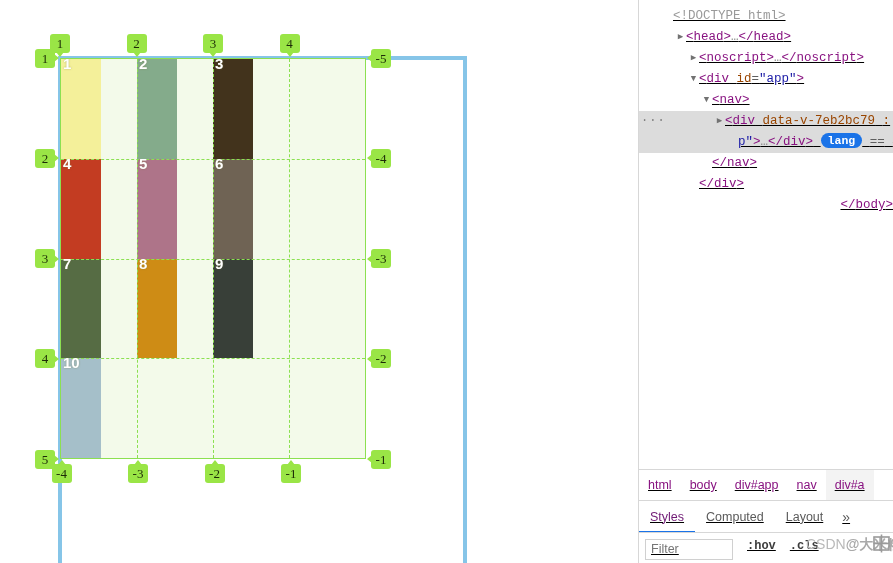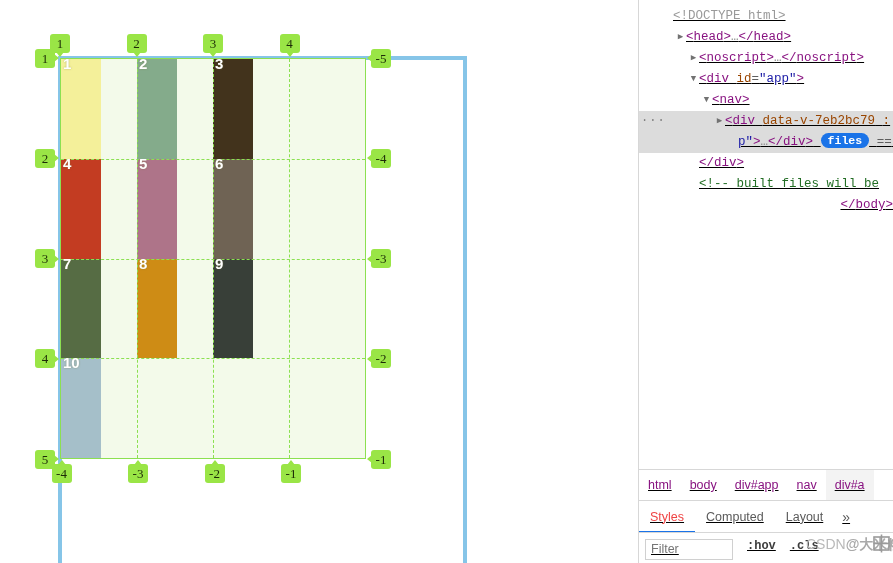--- a/index.html
+++ b/index.html
@@ -256,21 +256,21 @@
     overflow: hidden;
     white-space: nowrap;
   }
   .stab {
     padding: 0 11px;
     display: flex;
     align-items: center;
     position: relative;
   }
   .stab.active {
-    color: #ef4444;
+    color: #701a75;
   }
   .stab.active::after {
     content: "";
     position: absolute;
     left: 0; right: 0; bottom: -1px;
     height: 2px;
     background: #1a73e8;
   }
   .stab.overflow {
     color: #5a5a5a;
@@ -423,23 +423,23 @@
 
 <div id="devtools">
 
   <div id="dom-tree">
       <div class="dom-line" style="padding-left: 23px;"><span class="arrow"></span><span class="dt">&lt;!DOCTYPE html&gt;</span></div>
       <div class="dom-line" style="padding-left: 36px;"><span class="arrow">▶</span><span class="pn">&lt;</span><span class="tw">head</span><span class="pn">&gt;</span><span class="ell">…</span><span class="pn">&lt;/</span><span class="tw">head</span><span class="pn">&gt;</span></div>
       <div class="dom-line" style="padding-left: 49px;"><span class="arrow">▶</span><span class="pn">&lt;</span><span class="tw">noscript</span><span class="pn">&gt;</span><span class="ell">…</span><span class="pn">&lt;/</span><span class="tw">noscript</span><span class="pn">&gt;</span></div>
       <div class="dom-line" style="padding-left: 49px;"><span class="arrow">▼</span><span class="pn">&lt;</span><span class="tw">div</span> <span class="at">id</span><span class="eq">=</span><span class="av">"app"</span><span class="pn">&gt;</span></div>
       <div class="dom-line" style="padding-left: 62px;"><span class="arrow">▼</span><span class="pn">&lt;</span><span class="tw">nav</span><span class="pn">&gt;</span></div>
       <div class="dom-line selected" style="padding-left: 75px;"><span class="dots-gutter">···</span><span class="arrow">▶</span><span class="pn">&lt;</span><span class="tw">div</span> <span class="at">data-v-7eb2bc79</span> <span class="at">:</span></div>
-      <div class="dom-line selected" style="padding-left: 88px;"><span class="arrow"></span><span class="av">p"</span><span class="pn">&gt;</span><span class="ell">…</span><span class="pn">&lt;/</span><span class="tw">div</span><span class="pn">&gt;</span> <span class="pill">files</span> <span class="eq">==</span> <span class="eq">$</span></div>
+      <div class="dom-line selected" style="padding-left: 88px;"><span class="arrow"></span><span class="av">p"</span><span class="pn">&gt;</span><span class="ell">…</span><span class="pn">&lt;/</span><span class="tw">div</span><span class="pn">&gt;</span> <span class="pill">lang</span> <span class="eq">==</span> <span class="eq">$</span></div>
+      <div class="dom-line" style="padding-left: 62px;"><span class="arrow"></span><span class="pn">&lt;/</span><span class="tw">nav</span><span class="pn">&gt;</span></div>
       <div class="dom-line" style="padding-left: 49px;"><span class="arrow"></span><span class="pn">&lt;/</span><span class="tw">div</span><span class="pn">&gt;</span></div>
-      <div class="dom-line" style="padding-left: 49px;"><span class="arrow"></span><span class="cm">&lt;!-- built files will be</span></div>
       <div class="dom-line" style="padding-left: 36px; text-align: right;"><span class="arrow"></span><span class="pn">&lt;/</span><span class="tw">body</span><span class="pn">&gt;</span></div>
     </div>
 
   <div id="breadcrumb">
       <div class="crumb">html</div>
       <div class="crumb">body</div>
       <div class="crumb">div#app</div>
       <div class="crumb">nav</div>
       <div class="crumb active">div#a</div>
     </div>

